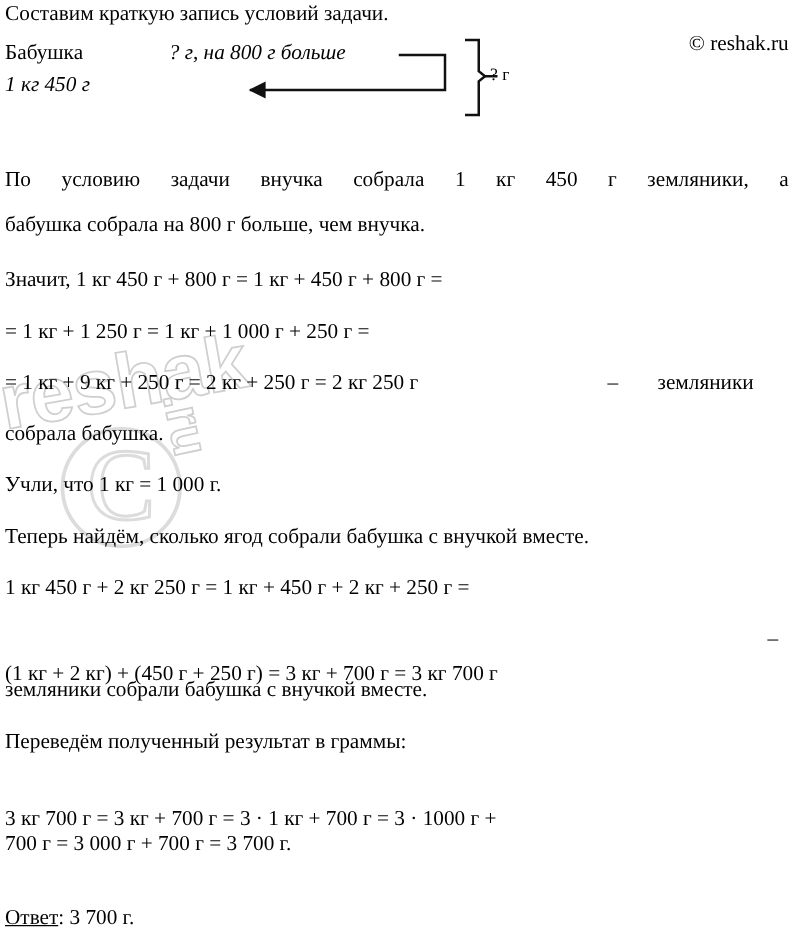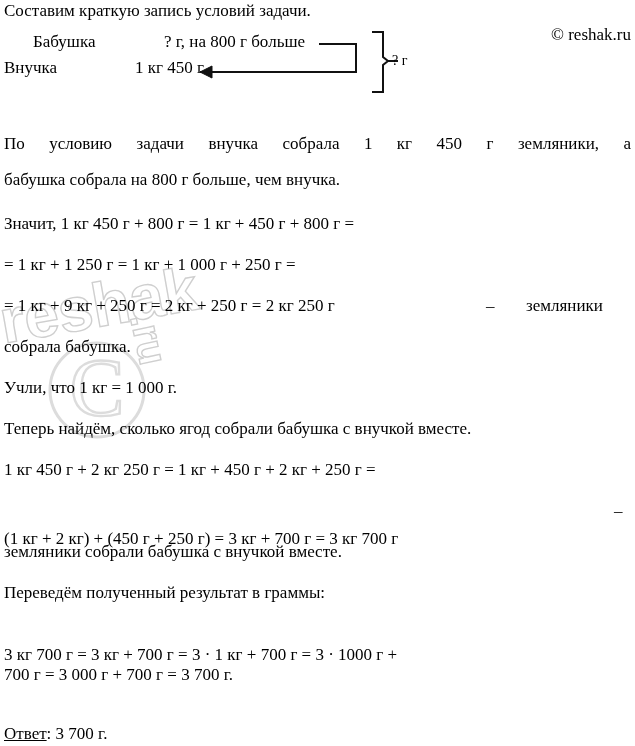--- a/index.html
+++ b/index.html
@@ -65,24 +65,24 @@
     position: absolute;
     left: 0;
     width: 360px;
     height: 27px;
     display: flex;
     align-items: baseline;
     font-size: 17px;
     line-height: 24px;
     white-space: nowrap;
   }
-  #sr-row-1 { top: 0px; margin-left: 29px; }
+  #sr-row-1 { top: 0px; }
   #sr-row-2 { top: 26px; }
   .sr-label { width: 131px; flex: 0 0 131px; }
-  .sr-value { flex: 0 0 auto; }
+  .sr-value { flex: 0 0 auto; font-style: italic; }
 
   #sr-connector {
     position: absolute;
     left: 0px;
     top: 0px;
     width: 460px;
     height: 68px;
     pointer-events: none;
   }
   #sr-total {
@@ -141,21 +141,20 @@
 </div>
 
 <div id="short-record">
 
   <div class="sr-row" id="sr-row-1">
     <span class="sr-label">Бабушка</span>
     <span class="sr-value">? г, на 800 г больше</span>
   </div>
 
   <div class="sr-row" id="sr-row-2">
-    <span class="sr-label">Внучка</span>
     <span class="sr-value">1 кг 450 г</span>
   </div>
 
   <svg id="sr-connector" viewBox="0 0 460 68" xmlns="http://www.w3.org/2000/svg">
 
     <path d="M 315 14 L 352 14 L 352 42 L 196 42" fill="none" stroke="#111111" stroke-width="2"></path>
     <path d="M 196 42 L 208 36 L 208 48 Z" fill="#111111" stroke="#111111" stroke-width="1"></path>
 
     <path d="M 368 2 L 379 2 L 379 27 L 384 31 L 379 35 L 379 62 L 368 62" fill="none" stroke="#111111" stroke-width="2" stroke-linejoin="miter"></path>
     <path d="M 384 31 L 394 31" fill="none" stroke="#111111" stroke-width="2"></path>

